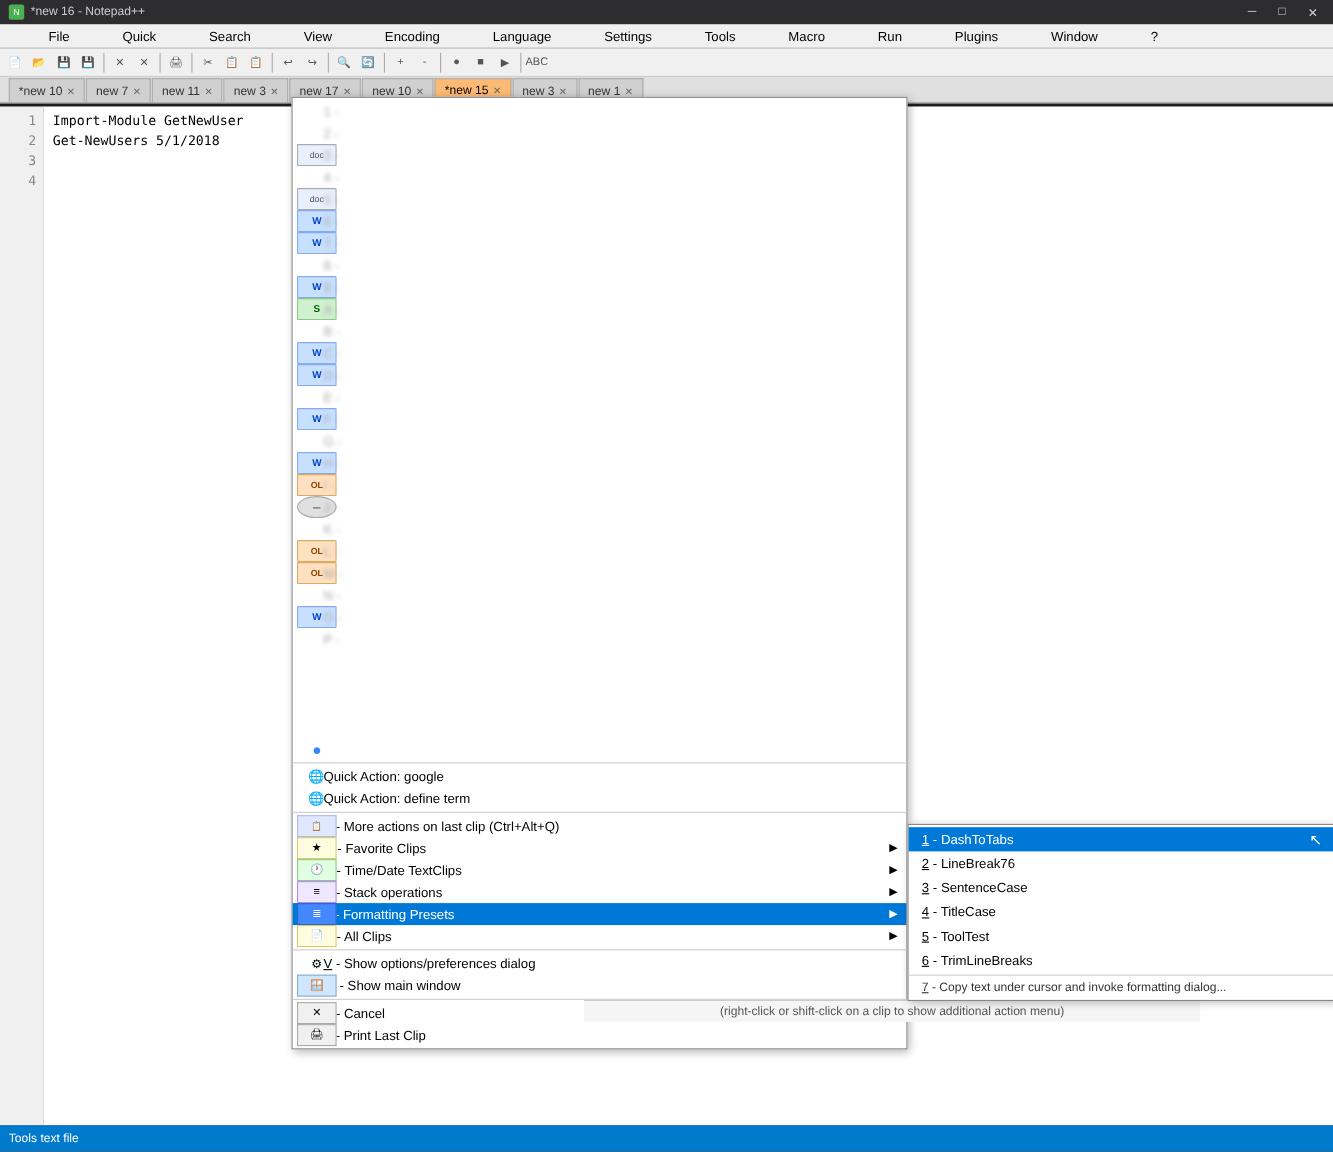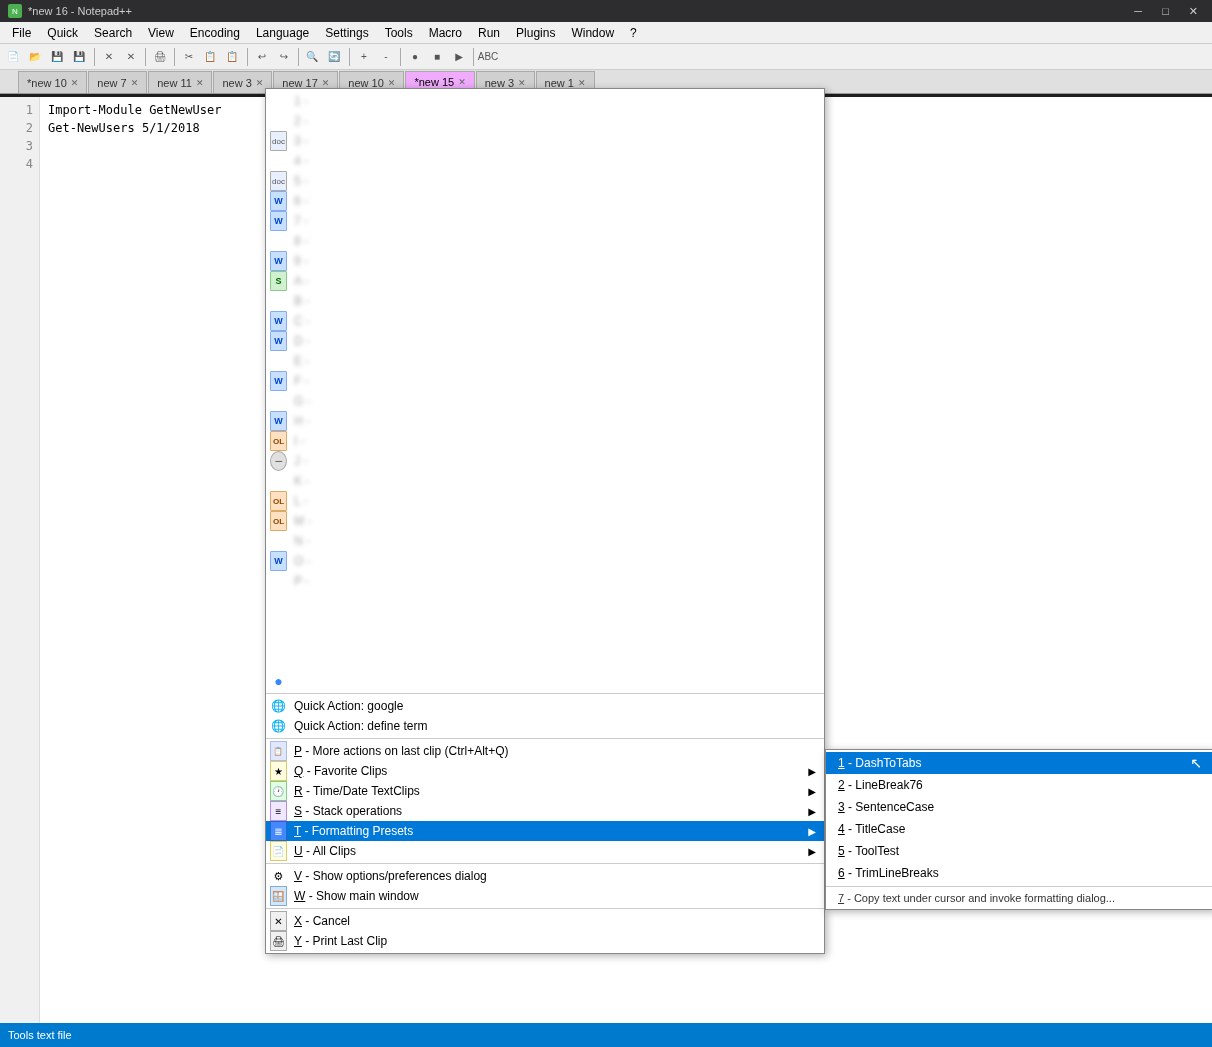--- a/index.html
+++ b/index.html
@@ -46,20 +46,21 @@
       border-bottom: 1px solid #ccc;
     }
     .menu-item {
       padding: 2px 8px;
       font-size: 12px;
       color: #000;
       cursor: pointer;
       height: 100%;
       display: flex;
       align-items: center;
+      margin-left: 32px;
     }
 
     
     .toolbar {
       background: #f0f0f0;
       height: 26px;
       display: flex;
       align-items: center;
       padding: 2px 4px;
       border-bottom: 1px solid #ccc;
@@ -83,42 +84,42 @@
       background: #aaa;
       margin: 0 2px;
     }
 
     
     .tab-bar {
       background: #e0e0e0;
       height: 24px;
       display: flex;
       align-items: flex-end;
-      padding: 0 18px;
+      padding: 0 8px;
       overflow: hidden;
       border-bottom: 1px solid #999;
     }
     .tab {
       height: 22px;
       padding: 0 8px;
       font-size: 11px;
       display: flex;
       align-items: center;
       background: #d0d0d0;
       border: 1px solid #aaa;
       border-bottom: none;
       cursor: pointer;
       white-space: nowrap;
       max-width: 100px;
       overflow: hidden;
       color: #333;
       margin-right: 1px;
     }
     .tab.active {
-      background: #f0abfc;
+      background: #fdba74;
       color: #000;
       border-bottom: 1px solid #fff;
       z-index: 1;
       justify-content: space-between;
     }
     .tab-close {
       margin-left: 4px;
       font-size: 9px;
       color: #666;
     }
@@ -205,21 +206,21 @@
     .ctx-item:hover, .ctx-item.active {
       background: #0078d7;
       color: #fff;
     }
     .ctx-item.blurred {
       color: #aaa;
     }
     .ctx-item .icon-spot {
       position: absolute;
       left: 4px;
-      width: 17px;
+      width: 36px;
       height: 20px;
       display: flex;
       align-items: center;
       justify-content: center;
       font-size: 10px;
     }
     .ctx-item .arrow {
       margin-left: auto;
       font-size: 10px;
     }
@@ -567,20 +568,23 @@
 
   <div class="ctx-item">
     <span class="icon-spot" style="background:#f0f0f0;border:1px solid #aaa;font-size:10px;">✕</span>
     <span><u>X</u> - Cancel</span>
   </div>
   <div class="ctx-item">
     <span class="icon-spot" style="background:#f0f0f0;border:1px solid #aaa;font-size:10px;">🖨</span>
     <span><u>Y</u> - Print Last Clip</span>
   </div>
 
+  <div class="tooltip-bar">
+    <span>(right-click or shift-click on a clip to show additional action menu)</span>
+  </div>
 </div>
 
 <div class="submenu">
   <div class="sub-item highlighted">
     <span><span class="underline">1</span> - DashToTabs</span>
     <span style="margin-left:auto;font-size:14px;color:#fff;">↖</span>
   </div>
   <div class="sub-item">
     <span><span class="underline">2</span> - LineBreak76</span>
   </div>

